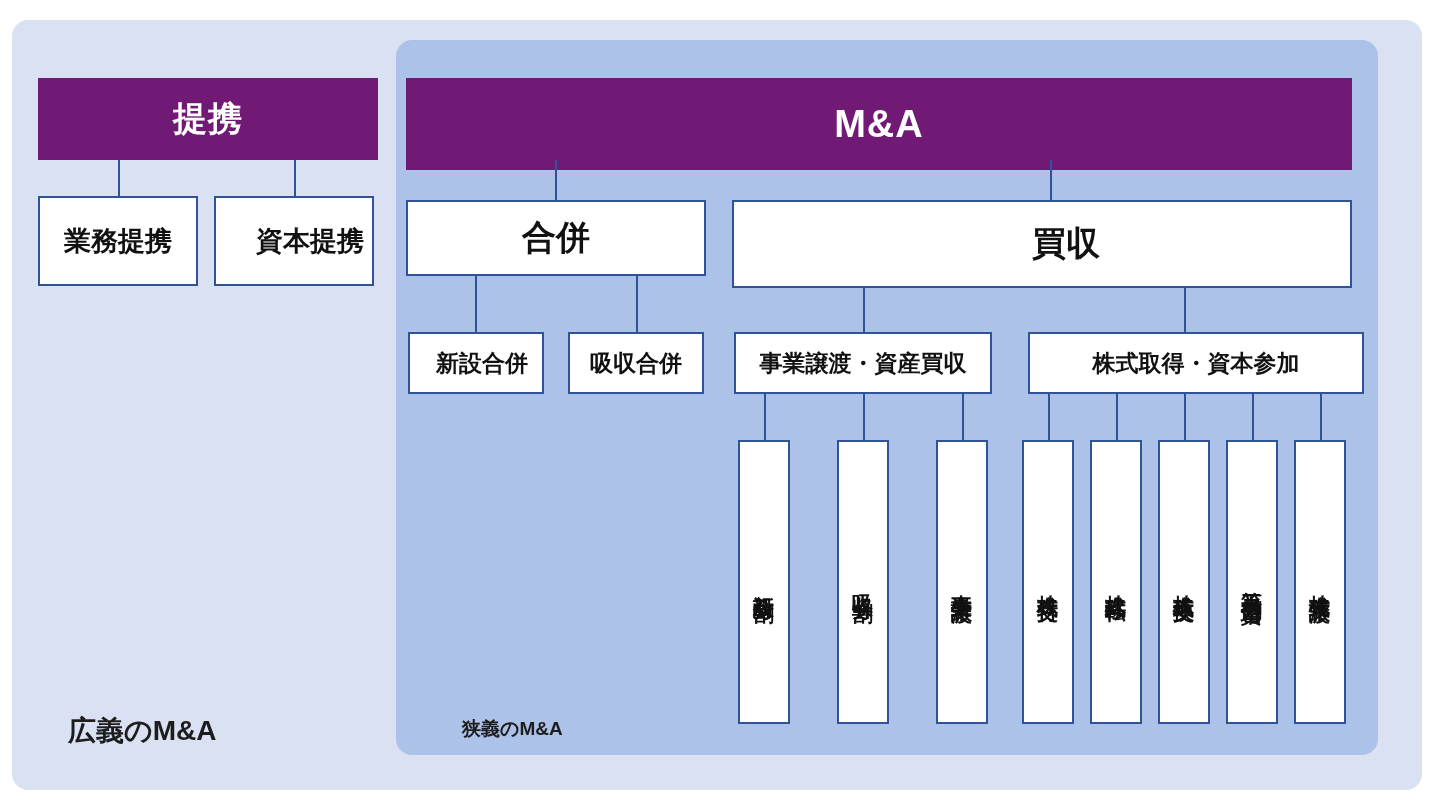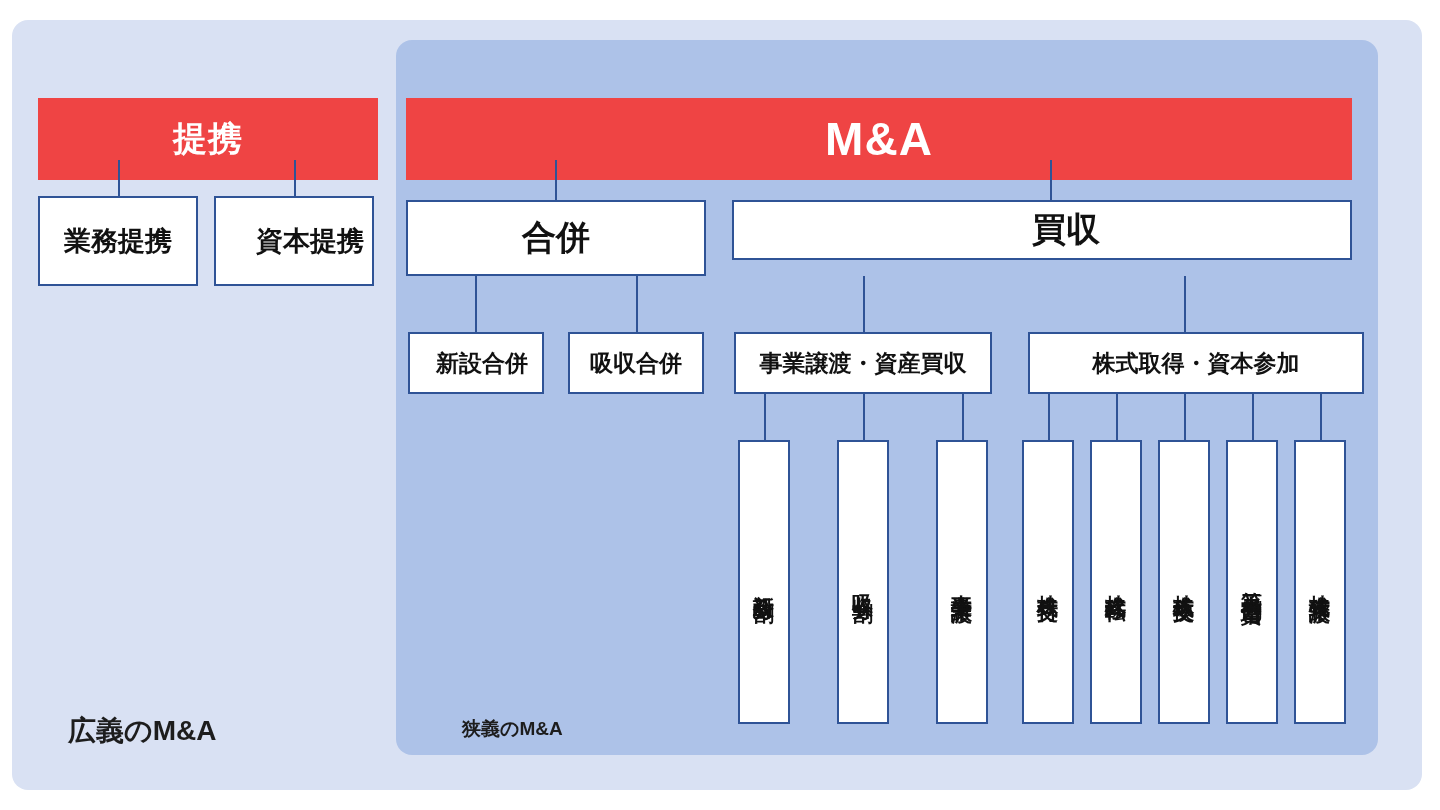--- a/index.html
+++ b/index.html
@@ -34,43 +34,42 @@
     width: 982px;
     height: 715px;
     background: #adc2e8;
     border-radius: 16px;
     box-sizing: border-box;
   }
 
   
   .hdr {
     position: absolute;
-    background: #ef4444;
+    background: #701a75;
     color: #ffffff;
     display: flex;
     align-items: center;
     justify-content: center;
     font-weight: bold;
     letter-spacing: 1px;
     box-sizing: border-box;
-    margin-top: 20px;
   }
   #hdr-teikei {
     left: 38px;
     top: 78px;
     width: 340px;
     height: 82px;
     font-size: 34px;
   }
   #hdr-ma {
     left: 406px;
     top: 78px;
     width: 946px;
-    height: 82px;
-    font-size: 46px;
+    height: 92px;
+    font-size: 38px;
   }
 
   
   .box {
     position: absolute;
     background: #ffffff;
     border: 2px solid #2f5396;
     box-sizing: border-box;
     display: flex;
     align-items: center;
@@ -135,21 +134,21 @@
 
   <div class="hdr" id="hdr-ma">M&amp;A</div>
 
   <div class="vline" style="left:555px; top:160px; height:40px;"></div>
   <div class="vline" style="left:1050px; top:160px; height:40px;"></div>
 
   <div class="box lvl1" style="left:406px; top:200px; width:300px; height:76px;">
     <span>合併</span>
   </div>
 
-  <div class="box lvl1" style="left:732px; top:200px; width:620px; height:60px;padding-left:48px;">
+  <div class="box lvl1" style="left:732px; top:200px; width:620px; height:88px;padding-left:48px;">
     <span>買収</span>
   </div>
 
   <div class="vline" style="left:475px; top:276px; height:56px;"></div>
   <div class="vline" style="left:636px; top:276px; height:56px;"></div>
 
   <div class="vline" style="left:863px; top:276px; height:56px;"></div>
   <div class="vline" style="left:1184px; top:276px; height:56px;"></div>
 
   <div class="box lvl3" style="left:408px; top:332px; width:136px; height:62px;padding-left:12px;">

